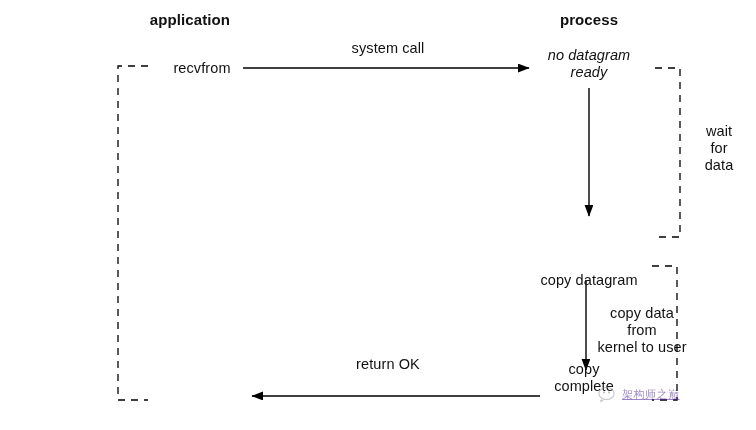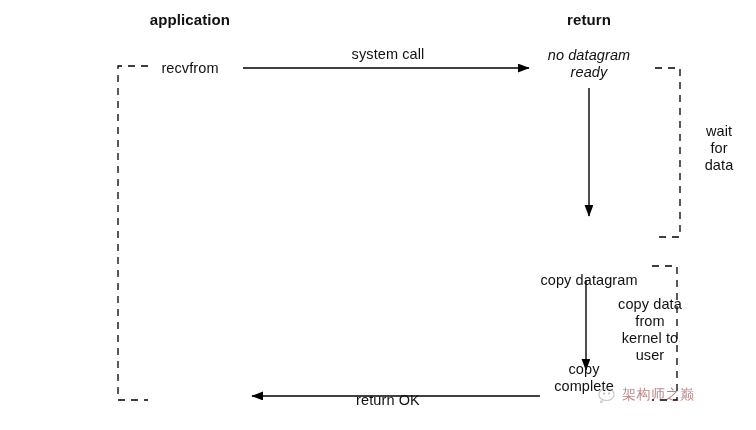--- a/index.html
+++ b/index.html
@@ -48,24 +48,25 @@
     gap: 5px;
     opacity: 0.55;
   }
   #watermark .wm-mark {
     width: 19px;
     height: 16px;
     position: relative;
   }
   #watermark .wm-text {
     font-family: "DejaVu Sans", sans-serif;
-    font-size: 14px;
-    color: #7f1d1d;
+    font-size: 11px;
+    color: #4c1d95;
     letter-spacing: 0.5px;
     white-space: nowrap;
+    text-decoration: underline;
   }
 </style>
 </head>
 <body>
 
 <div id="canvas">
 
   <svg id="diagram-svg" viewBox="0 0 756 430" xmlns="http://www.w3.org/2000/svg">
     <defs>
       <marker id="arrowR" markerWidth="9" markerHeight="9" refX="8" refY="3.2" orient="auto" markerUnits="strokeWidth">
@@ -88,35 +89,35 @@
     <line x1="540" y1="396" x2="252" y2="396" stroke="#000000" stroke-width="1.4" marker-end="url(#arrowL)"></line>
 
     <path d="M148,66 L118,66 L118,400 L148,400" fill="none" stroke="#000000" stroke-width="1.3" stroke-dasharray="7,6"></path>
 
     <path d="M655,68 L680,68 L680,237 L655,237" fill="none" stroke="#000000" stroke-width="1.3" stroke-dasharray="7,6"></path>
 
     <path d="M652,266 L677,266 L677,400 L652,400" fill="none" stroke="#000000" stroke-width="1.3" stroke-dasharray="7,6"></path>
   </svg>
 
   <div class="lbl col-title" style="left:190px; top:19px;">application</div>
-  <div class="lbl col-title" style="left:589px; top:19px;">return</div>
+  <div class="lbl col-title" style="left:589px; top:19px;">process</div>
 
-  <div class="lbl" style="left:190px; top:68px;">recvfrom</div>
+  <div class="lbl" style="left:202px; top:68px;">recvfrom</div>
   <div class="lbl" style="left:589px; top:64px;font-style:italic;">no datagram
 ready</div>
   <div class="lbl" style="left:589px; top:266px;margin-top:14px;">copy datagram</div>
   <div class="lbl" style="left:584px; top:378px;">copy
 complete</div>
 
-  <div class="lbl" style="left:388px; top:54px;">system call</div>
-  <div class="lbl" style="left:388px; top:400px;">return OK</div>
+  <div class="lbl" style="left:388px; top:48px;">system call</div>
+  <div class="lbl" style="left:388px; top:364px;">return OK</div>
 
   <div class="lbl" style="left:683px; top:148px;margin-left:36px;">wait for
 data</div>
-  <div class="lbl" style="left:642px; top:330px;margin-left:8px;">copy data from
+  <div class="lbl" style="left:642px; top:330px;">copy data from
 kernel to user</div>
 
   <div id="watermark">
     <span class="wm-mark">
       <svg viewBox="0 0 19 16" width="19" height="16" xmlns="http://www.w3.org/2000/svg">
         <ellipse cx="8.5" cy="7.5" rx="7.6" ry="6" fill="none" stroke="#9a9a9a" stroke-width="1.1"></ellipse>
         <path d="M4,13.5 L2,15.6 L5.2,14.4" fill="none" stroke="#9a9a9a" stroke-width="1.1"></path>
         <circle cx="6" cy="6.4" r="0.95" fill="#7d7d7d"></circle>
         <circle cx="11" cy="6.4" r="0.95" fill="#7d7d7d"></circle>
       </svg>

